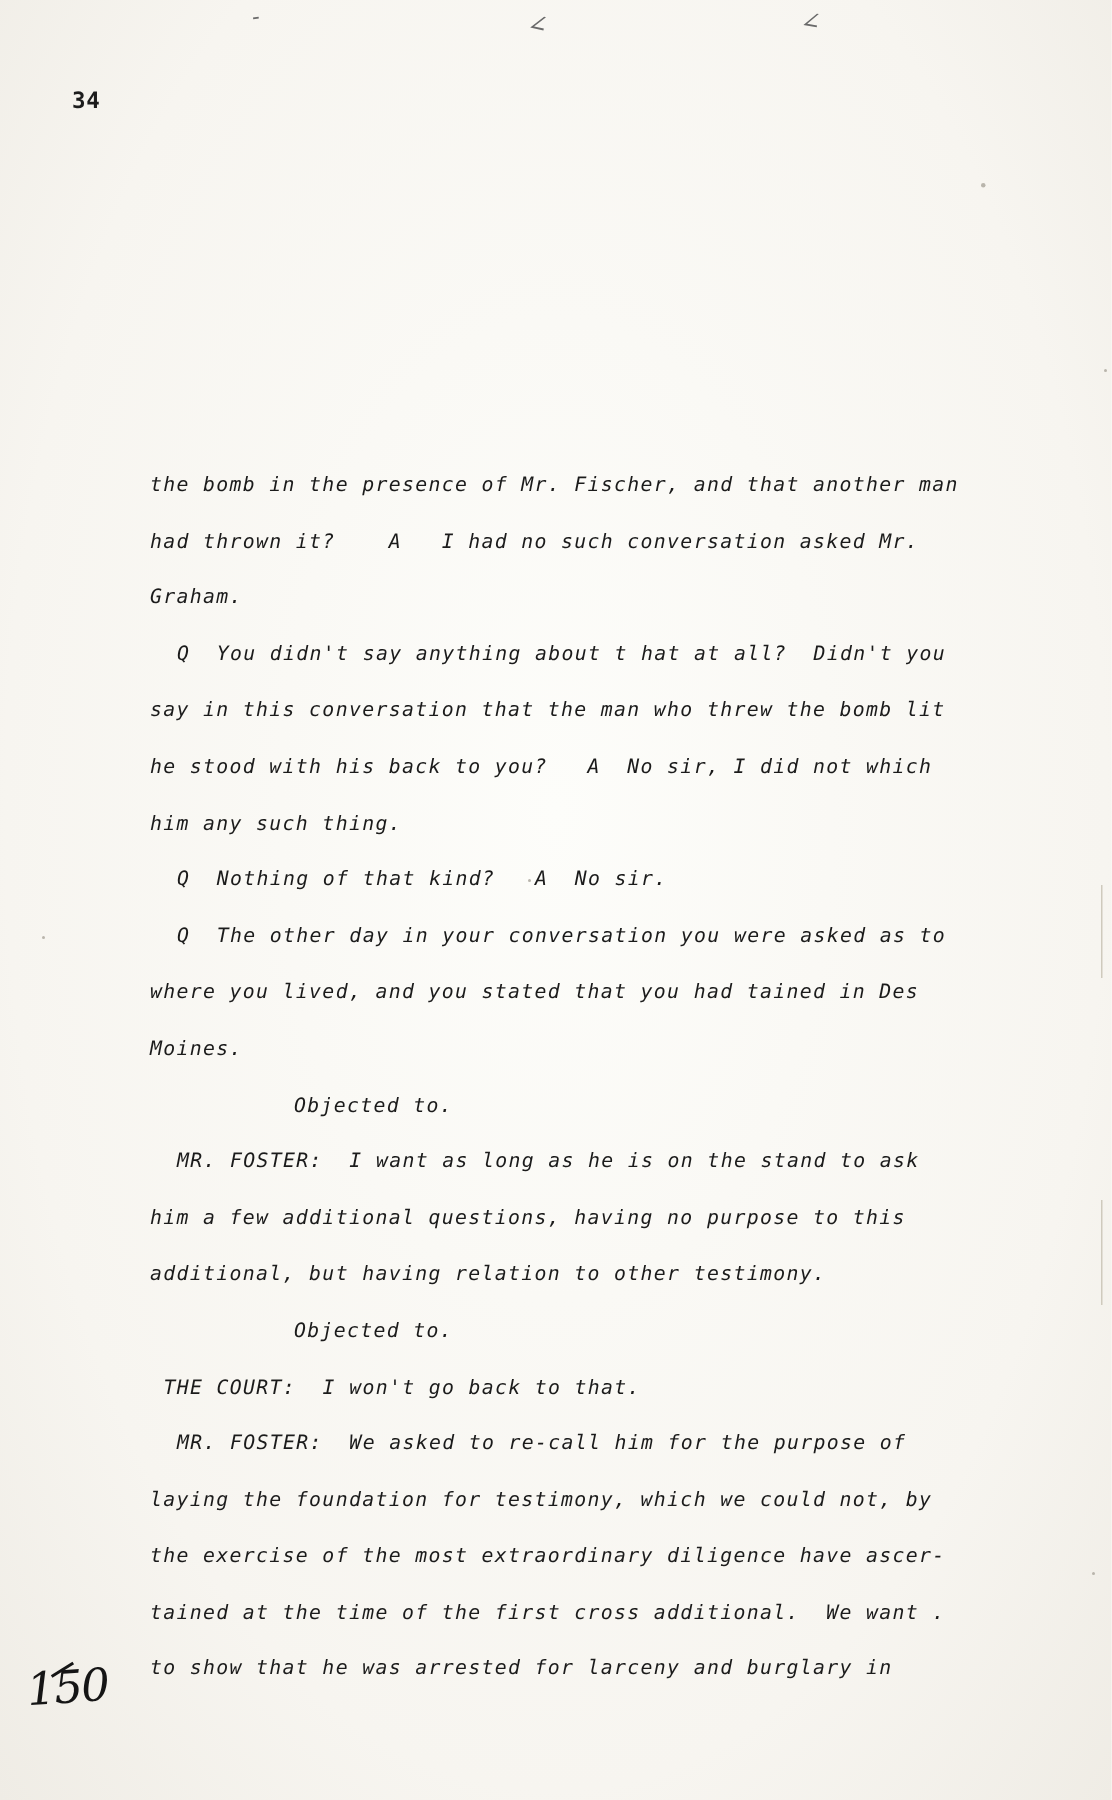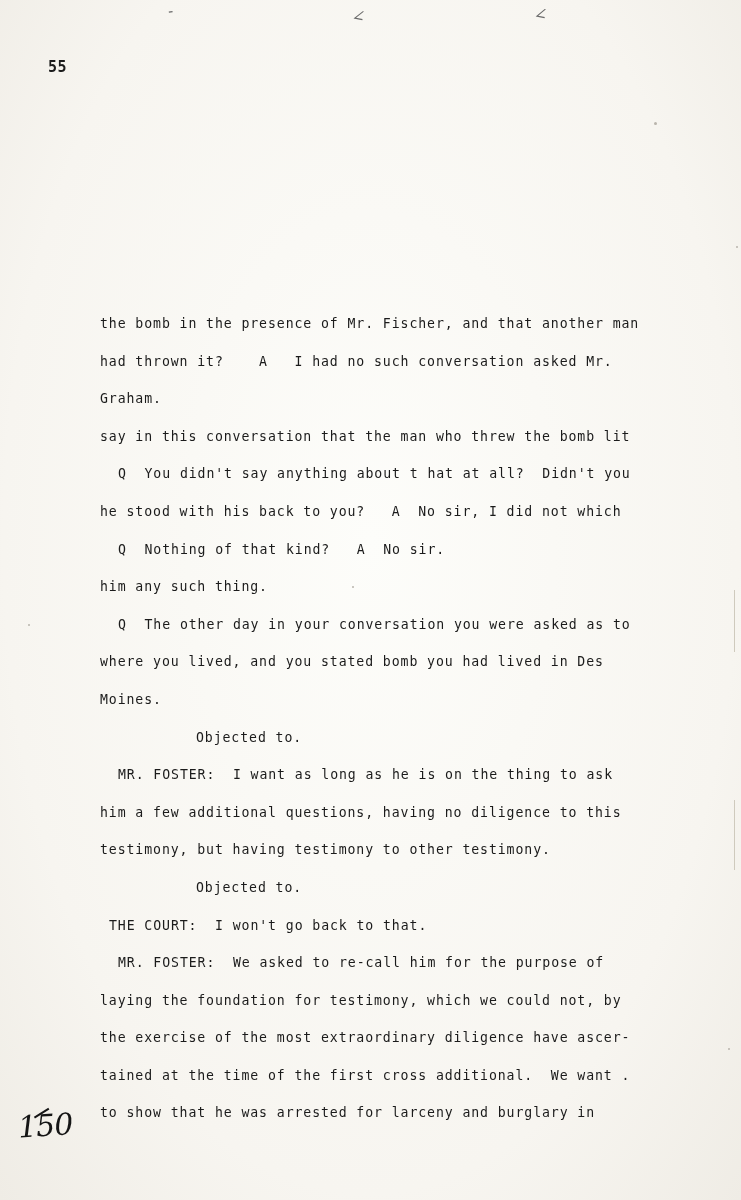--- a/index.html
+++ b/index.html
@@ -67,20 +67,21 @@
     width: 590px;
   }
 
   .line {
     font-family: "DejaVu Sans Mono", monospace;
     font-size: 13.2px;
     line-height: 37.6px;
     letter-spacing: 0.9px;
     white-space: pre;
     color: #1b1b1b;
+    font-style: italic;
   }
   .line.indent1 { padding-left: 18px; }
   .line.indent2 { padding-left: 96px; }
   .line.indent-half { padding-left: 9px; }
 
   
   .smudge {
     position: absolute;
     color: #6a6a6a;
     font-family: "DejaVu Serif", serif;
@@ -103,38 +104,38 @@
 </style>
 </head>
 <body>
 
 <div class="paper"></div>
 
 <div class="smudge smudge-a">-</div>
 <div class="smudge smudge-b">∠</div>
 <div class="smudge smudge-c">∠</div>
 
-<div class="page-number">55</div>
+<div class="page-number">34</div>
 
 <div class="typed-body">
     <div class="line">the bomb in the presence of Mr. Fischer, and that another man</div>
     <div class="line">had thrown it?    A   I had no such conversation asked Mr.</div>
     <div class="line">Graham.</div>
+    <div class="line indent1">Q  You didn't say anything about t hat at all?  Didn't you</div>
     <div class="line">say in this conversation that the man who threw the bomb lit</div>
-    <div class="line indent1">Q  You didn't say anything about t hat at all?  Didn't you</div>
     <div class="line">he stood with his back to you?   A  No sir, I did not which</div>
+    <div class="line">him any such thing.</div>
     <div class="line indent1">Q  Nothing of that kind?   A  No sir.</div>
-    <div class="line">him any such thing.</div>
     <div class="line indent1">Q  The other day in your conversation you were asked as to</div>
-    <div class="line">where you lived, and you stated bomb you had lived in Des</div>
+    <div class="line">where you lived, and you stated that you had tained in Des</div>
     <div class="line">Moines.</div>
     <div class="line indent2">Objected to.</div>
-    <div class="line indent1">MR. FOSTER:  I want as long as he is on the thing to ask</div>
-    <div class="line">him a few additional questions, having no diligence to this</div>
-    <div class="line">testimony, but having testimony to other testimony.</div>
+    <div class="line indent1">MR. FOSTER:  I want as long as he is on the stand to ask</div>
+    <div class="line">him a few additional questions, having no purpose to this</div>
+    <div class="line">additional, but having relation to other testimony.</div>
     <div class="line indent2">Objected to.</div>
     <div class="line indent-half">THE COURT:  I won't go back to that.</div>
     <div class="line indent1">MR. FOSTER:  We asked to re-call him for the purpose of</div>
     <div class="line">laying the foundation for testimony, which we could not, by</div>
     <div class="line">the exercise of the most extraordinary diligence have ascer-</div>
     <div class="line">tained at the time of the first cross additional.  We want .</div>
     <div class="line">to show that he was arrested for larceny and burglary in</div>
   </div>
 
 <div class="hand-number"><span class="strike">150</span></div>

